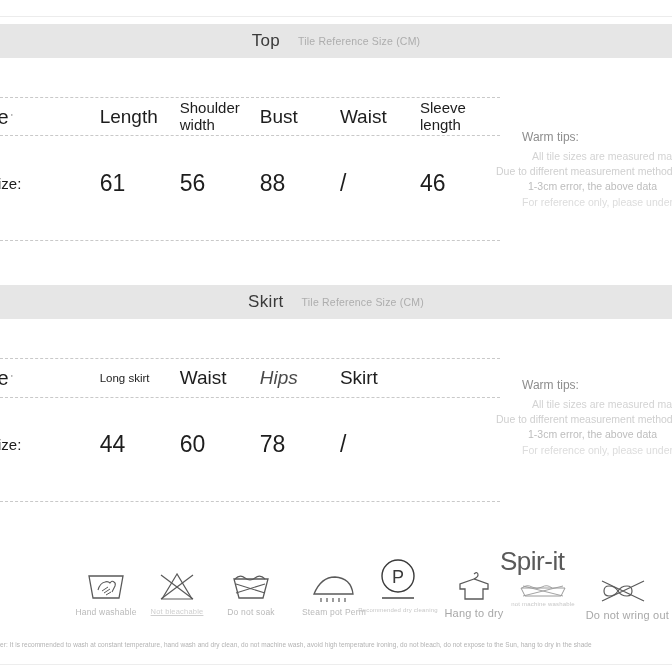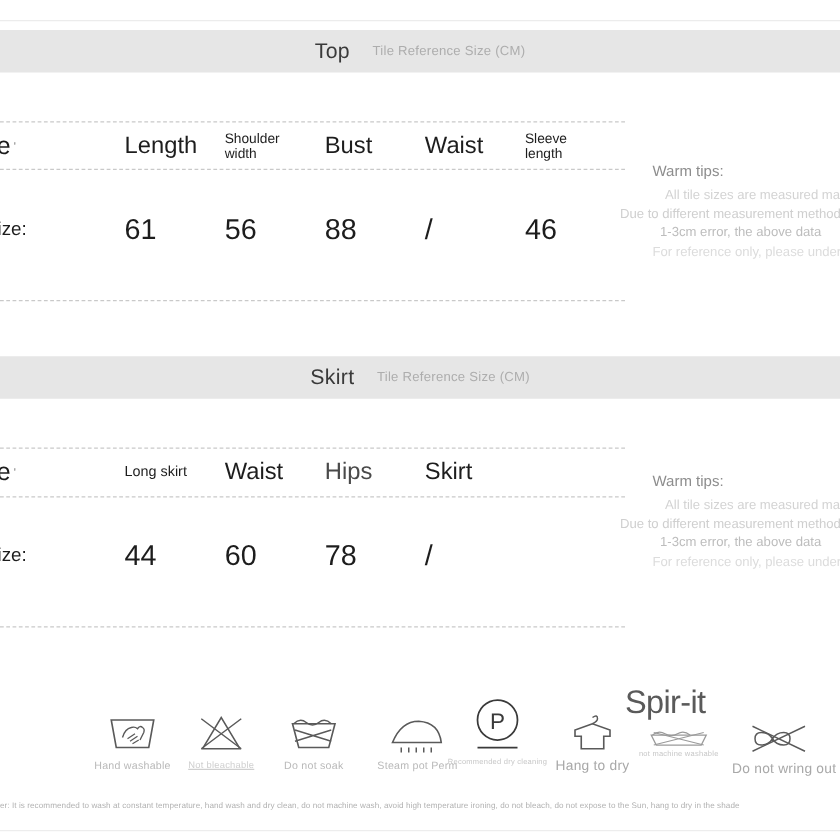--- a/index.html
+++ b/index.html
@@ -32,21 +32,21 @@
   .row{position:absolute;left:0;width:500px;display:flex;align-items:center;}
   .cell{display:flex;align-items:center;text-align:center;
     box-sizing:border-box;}
 
   .c-size{width:112px;justify-content:flex-start;padding-left:0;}
   .c-d{width:90px;}
 
   .hdr-size{font-size:20px;color:#1d1d1d;margin-left:-18px;letter-spacing:.5px;}
   .hdr-tick{font-size:9px;color:#777;margin-left:2px;vertical-align:super;}
   .hdr-big{font-size:19px;color:#1d1d1d;}
-  .hdr-two{font-size:11px;color:#1d1d1d;line-height:1.12;}
+  .hdr-two{font-size:15px;color:#1d1d1d;line-height:1.12;}
   .hdr-sm{font-size:11.5px;color:#1d1d1d;}
 
   .val-size{font-size:15px;color:#1d1d1d;margin-left:-22px;}
   .val-num{font-size:23px;color:#1d1d1d;}
 
   
   .tips{position:absolute;width:190px;}
   .tips .t-title{font-size:12px;color:#8d8d8d;margin-bottom:5px;}
   .tips .t-line{font-size:10.5px;line-height:1.45;white-space:nowrap;}
   .t-l1{color:#d3d3d3;padding-left:10px;}
@@ -160,21 +160,21 @@
         <span class="hdr-size">ize</span>
         <span class="hdr-tick">'</span>
       </div>
       <div class="cell c-d">
         <span class="hdr-sm">Long skirt</span>
       </div>
       <div class="cell c-d">
         <span class="hdr-big">Waist</span>
       </div>
       <div class="cell c-d">
-        <span class="hdr-big" style="color:#4a4a4a;">Hips</span>
+        <span class="hdr-big" style="color:#4a4a4a;font-style:italic;">Hips</span>
       </div>
       <div class="cell c-d">
         <span class="hdr-big">Skirt</span>
       </div>
       <div class="cell c-d"></div>
     </div>
 
     <div class="row" style="top:429px;height:30px;">
       <div class="cell c-size">
         <span class="val-size">e size:</span>

